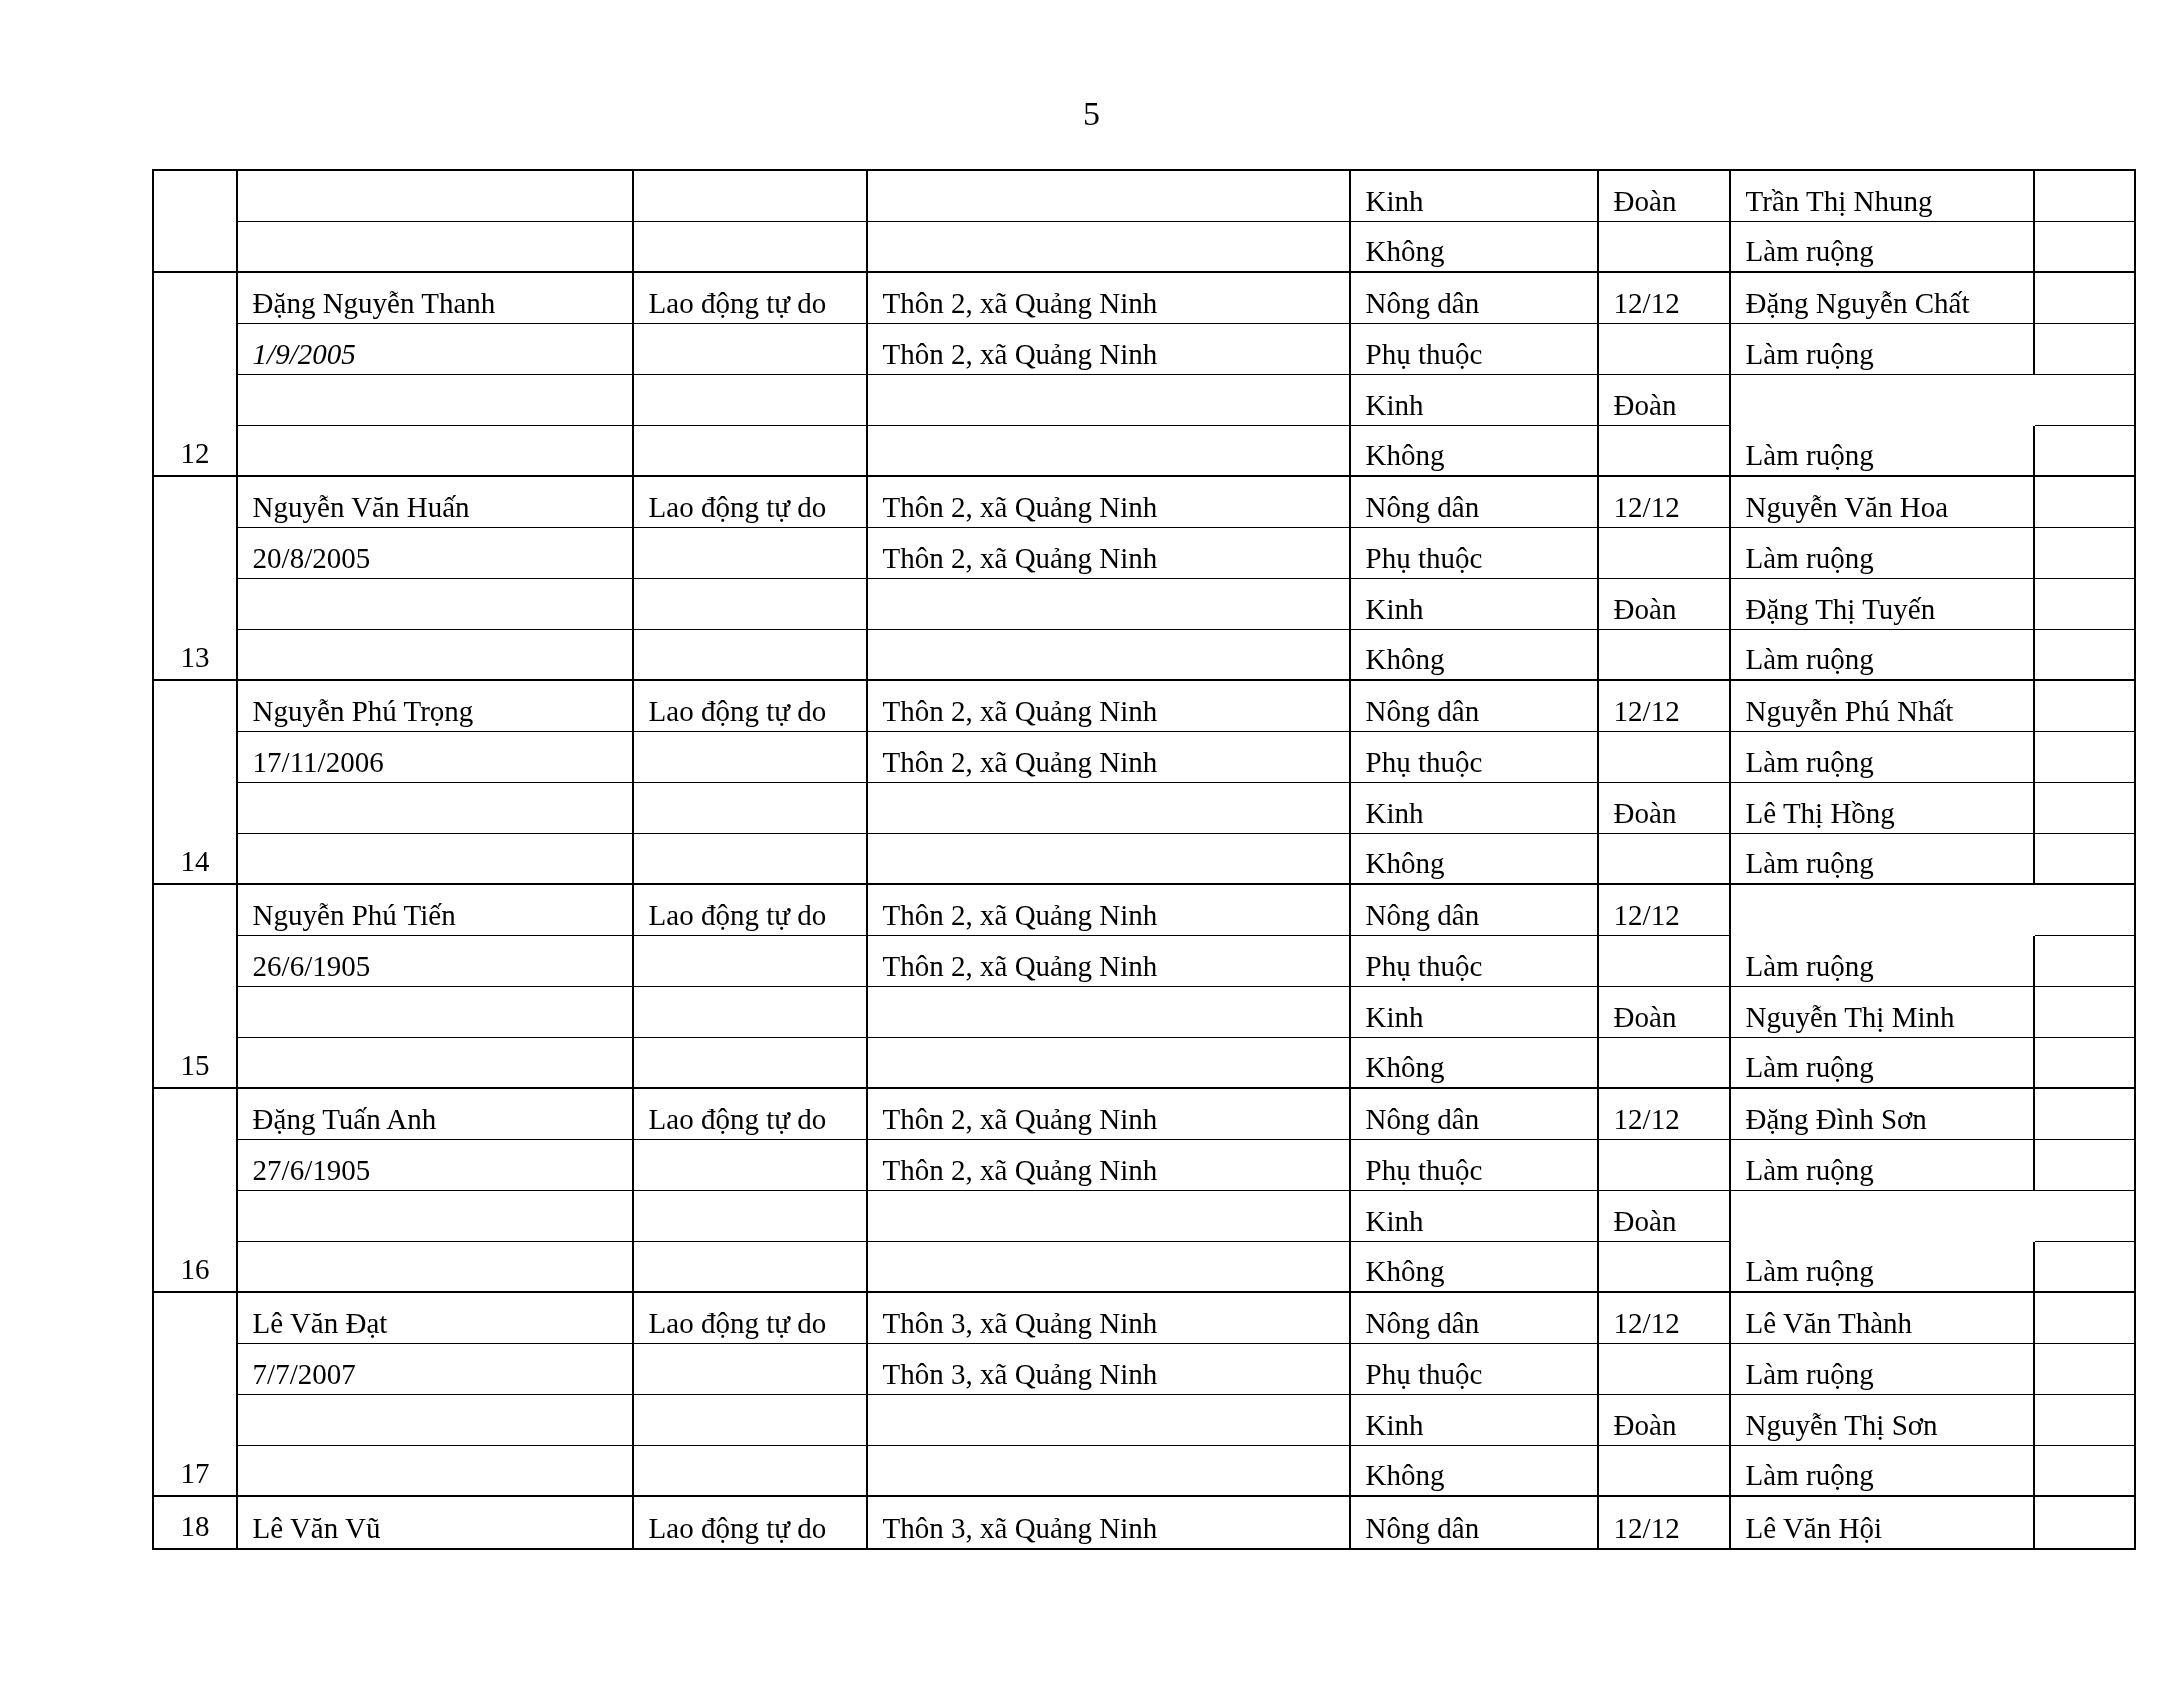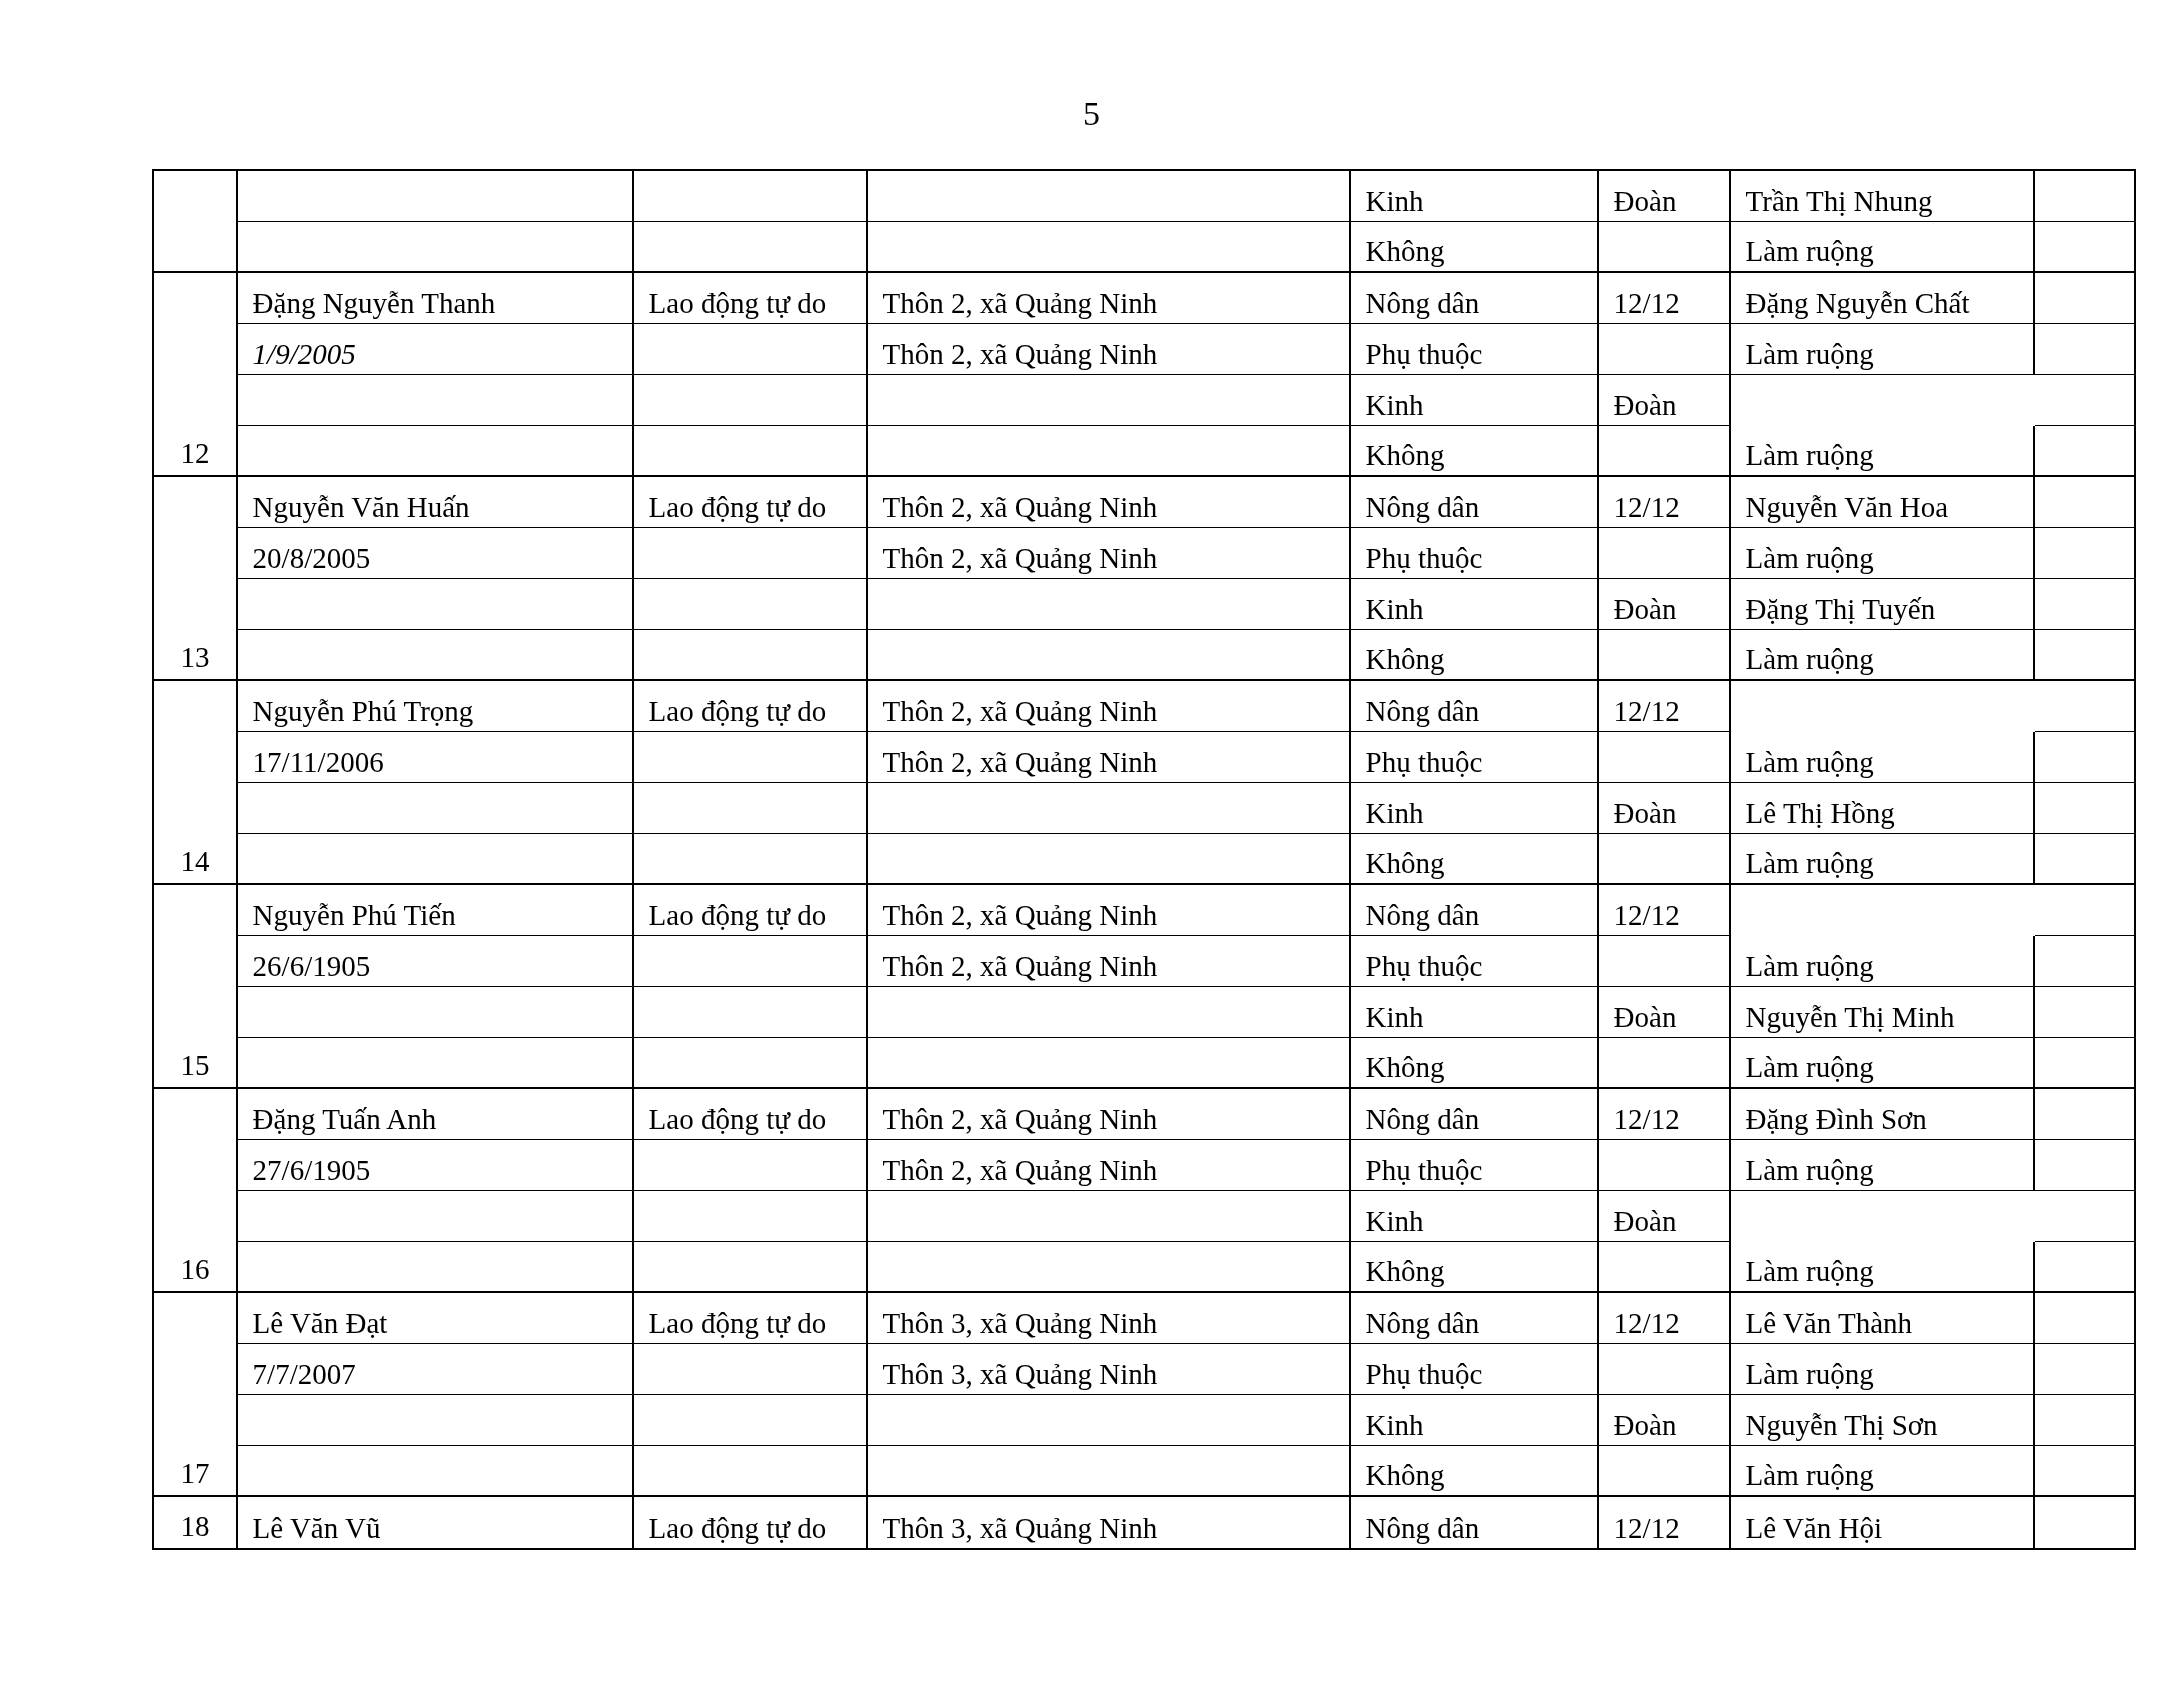--- a/index.html
+++ b/index.html
@@ -138,20 +138,21 @@
     <div class="cell group-end" style="grid-area: 10 / 4;"></div>
     <div class="cell group-end" style="grid-area: 10 / 5;">Không</div>
     <div class="cell group-end" style="grid-area: 10 / 6;"></div>
     <div class="cell group-end" style="grid-area: 10 / 7;">Làm ruộng</div>
     <div class="cell c8 group-end" style="grid-area: 10 / 8;"></div>
     <div class="cell" style="grid-area: 11 / 2;">Nguyễn Phú Trọng</div>
     <div class="cell" style="grid-area: 11 / 3;">Lao động tự do</div>
     <div class="cell" style="grid-area: 11 / 4;">Thôn 2, xã Quảng Ninh</div>
     <div class="cell" style="grid-area: 11 / 5;">Nông dân</div>
     <div class="cell" style="grid-area: 11 / 6;">12/12</div>
+    <div class="cell" style="grid-area: 11 / 7;">Nguyễn Phú Nhất</div>
     <div class="cell c8" style="grid-area: 11 / 8;"></div>
     <div class="cell" style="grid-area: 12 / 2;">17/11/2006</div>
     <div class="cell" style="grid-area: 12 / 3;"></div>
     <div class="cell" style="grid-area: 12 / 4;">Thôn 2, xã Quảng Ninh</div>
     <div class="cell" style="grid-area: 12 / 5;">Phụ thuộc</div>
     <div class="cell" style="grid-area: 12 / 6;"></div>
     <div class="cell" style="grid-area: 12 / 7;">Làm ruộng</div>
     <div class="cell c8" style="grid-area: 12 / 8;"></div>
     <div class="cell" style="grid-area: 13 / 2;"></div>
     <div class="cell" style="grid-area: 13 / 3;"></div>

